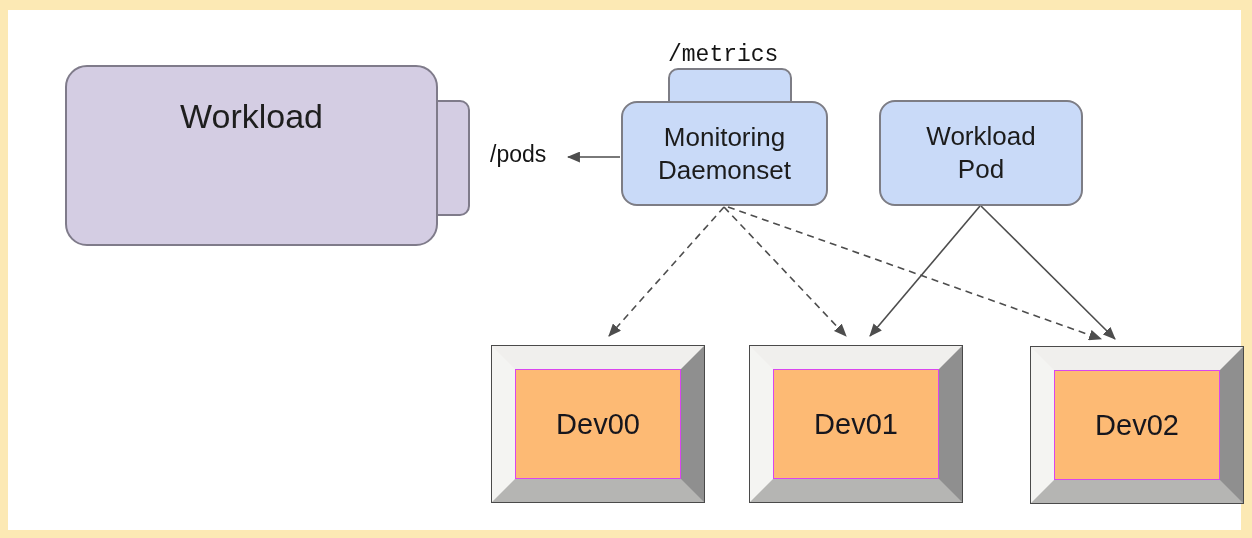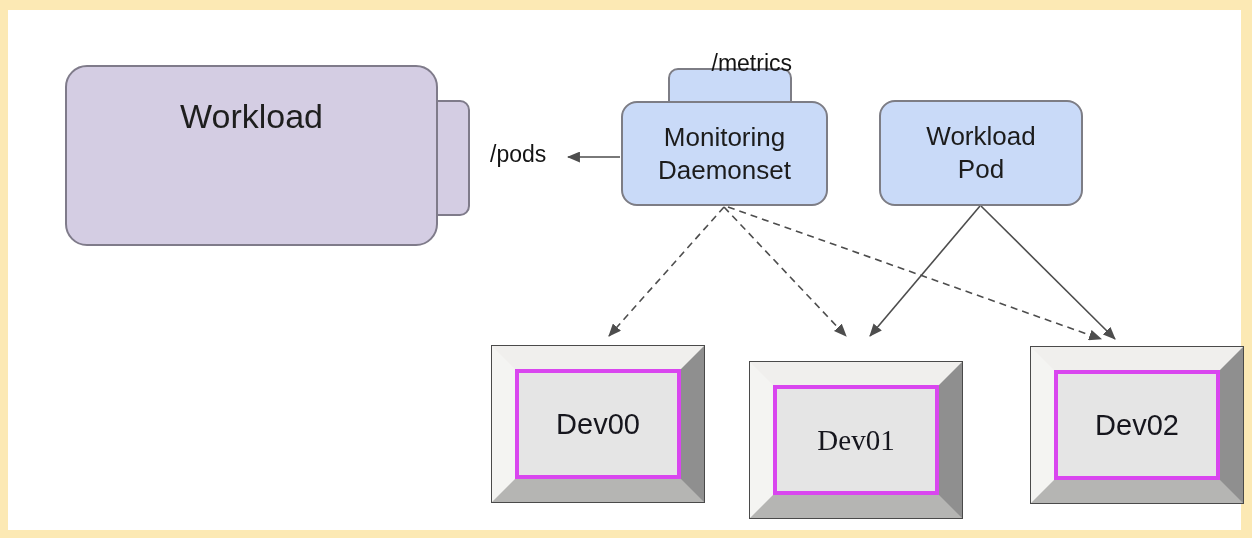--- a/index.html
+++ b/index.html
@@ -59,21 +59,21 @@
     white-space: pre-line;
   }
   .monitoring { left: 613px; top: 91px; width: 207px; height: 105px; }
   .workload  { left: 871px; top: 90px; width: 204px; height: 106px; }
 
   
   .endpoint-label {
     position: absolute;
     font-size: 23px; color: #141414;
   }
-  .metrics-label { left: 660px; top: 40px; width: 124px; text-align: right; }
+  .metrics-label { left: 660px; top: 32px; width: 124px; text-align: left; font-family: Liberation Mono, monospace; }
   .pods-label    { left: 482px; top: 131px; }
 
   
   .edges {
     position: absolute; left: 0; top: 0;
     width: 1252px; height: 538px;
     pointer-events: none;
   }
 
   
@@ -81,27 +81,27 @@
     position: absolute;
     width: 212px; height: 156px;
     box-sizing: border-box;
     border: 23px solid;
     border-color: #f0efed #8f8f8f #b5b5b3 #f4f4f2;
     outline: 1px solid #4a4a4a;
   }
   .device-face {
     width: 100%; height: 100%;
     box-sizing: border-box;
-    background: #e5e5e5;
-    border: 4px solid #d946ef;
+    background: #fdba74;
+    border: 1px solid #d946ef;
     display: flex; align-items: center; justify-content: center;
     font-size: 29px; color: #16161d;
   }
   .dev0 { left: 484px; top: 336px; }
-  .dev1 { left: 742px; top: 352px; font-family: Liberation Serif, serif; }
+  .dev1 { left: 742px; top: 336px; }
   .dev2 { left: 1023px; top: 337px; }
 </style>
 </head>
 <body>
 
 <div class="stage">
   <div class="panel">
 
     <div class="shape kubelet-tab"></div>
     <div class="shape kubelet">

